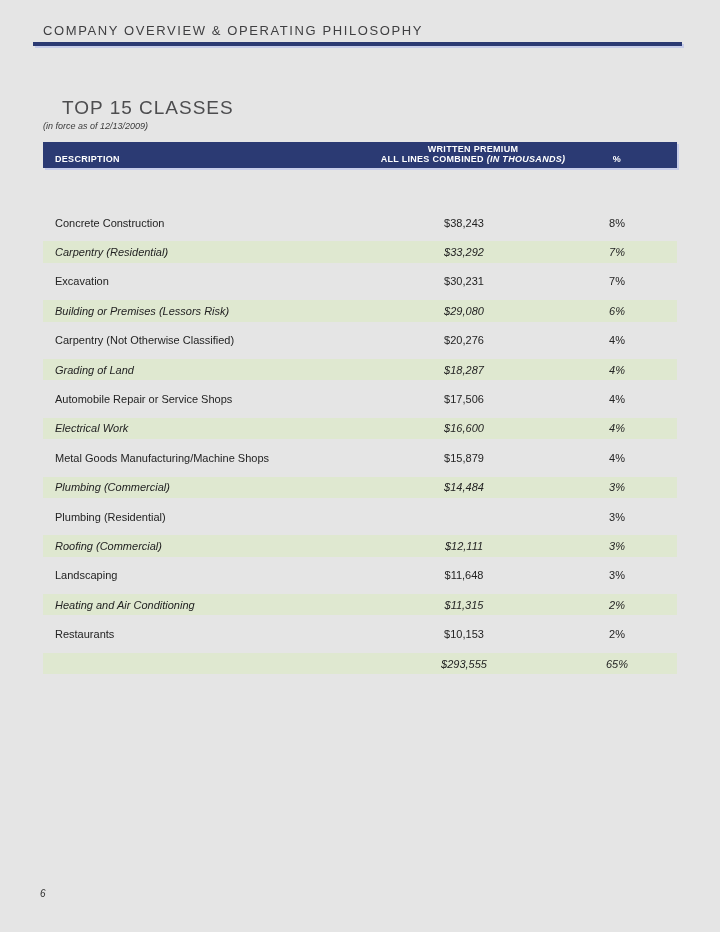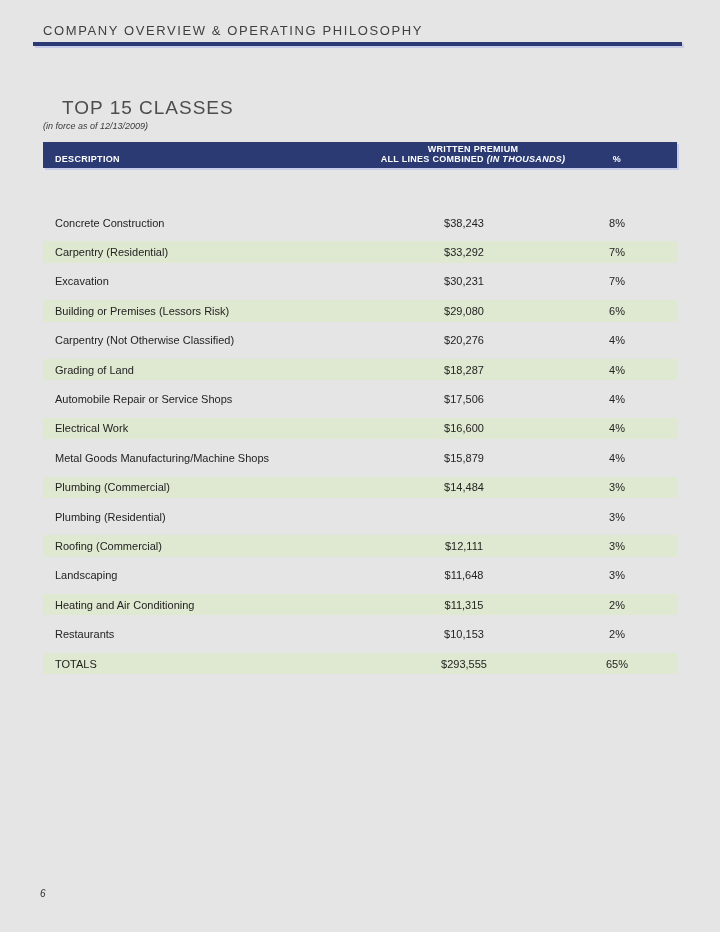--- a/index.html
+++ b/index.html
@@ -49,21 +49,21 @@
   .thead .pct-label {
     position:absolute; left:514px; width:120px; bottom:4px; text-align:center;
   }
 
   .tbody { position:relative;margin-top:40px; }
   .row {
     position:relative; height:29.4px; display:flex; align-items:center;
     font-size:11px; color:#232323;
     padding:4px 0; background-clip:content-box;
   }
-  .row.alt { background-color:#dfe8d0; }
+  .row.alt { background-color:#dfe8d0;font-style:italic; }
   .row .cell-desc { padding-left:12px; flex:1; }
   .row .cell-premium {
     position:absolute; left:301px; width:240px; text-align:center;
   }
   .row .cell-pct {
     position:absolute; left:514px; width:120px; text-align:center;
   }
 
   
   .page-number {
@@ -164,21 +164,20 @@
     <span class="cell-desc">Heating and Air Conditioning</span>
     <span class="cell-premium">$11,315</span>
     <span class="cell-pct">2%</span>
   </div>
         <div class="row">
     <span class="cell-desc">Restaurants</span>
     <span class="cell-premium">$10,153</span>
     <span class="cell-pct">2%</span>
   </div>
         <div class="row alt">
-    <span class="cell-desc">TOTALS</span>
     <span class="cell-premium">$293,555</span>
     <span class="cell-pct">65%</span>
   </div>
       </div>
 
   </div>
 
   <div class="page-number">6</div>
 
 </div>

